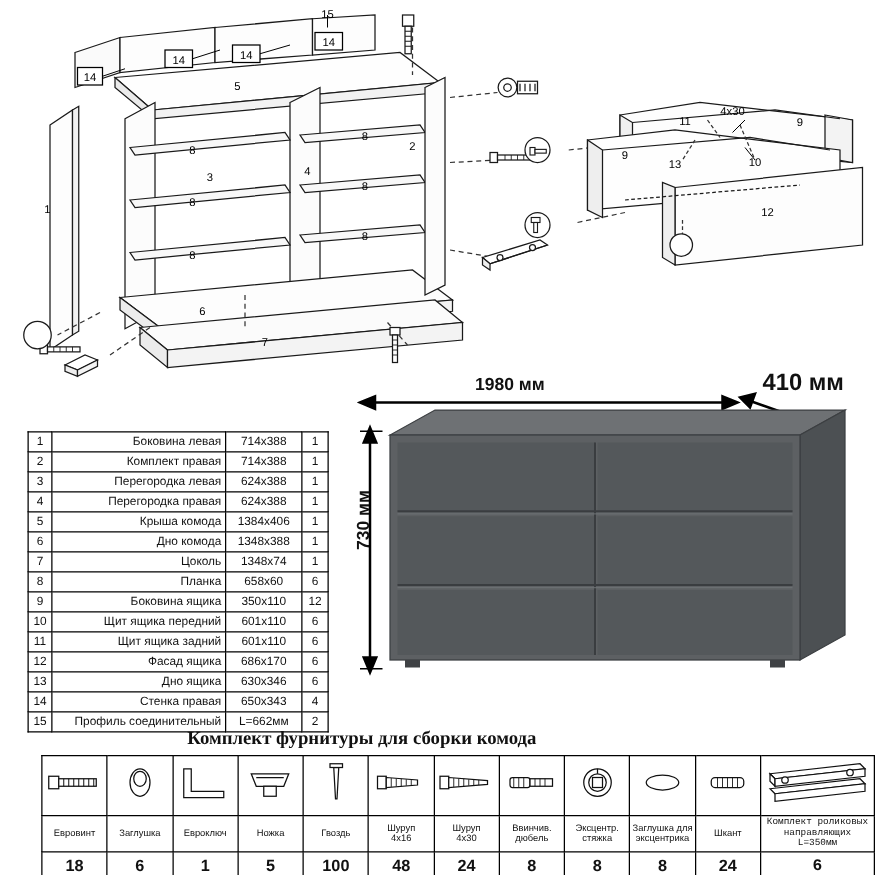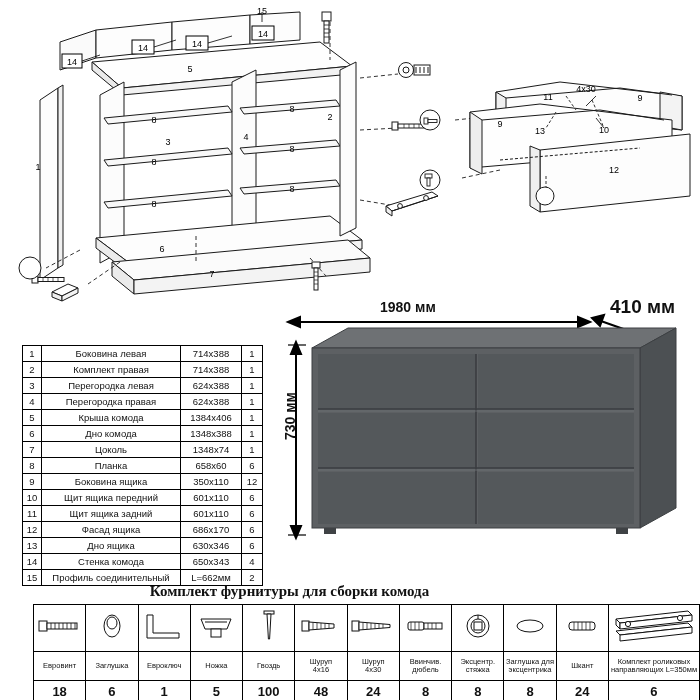--- a/index.html
+++ b/index.html
@@ -25,21 +25,21 @@
     background:#fff;
   }
   .parts-table td{
     border:1px solid #000;
     padding:1px 3px;
     height:13px;
     line-height:12px;
     white-space:nowrap;
   }
   .parts-table td.num{width:12px;text-align:center;}
-  .parts-table td.name{width:132px;text-align:center;}
+  .parts-table td.name{width:132px;text-align:right;}
   .parts-table td.dim{width:54px;text-align:center;}
   .parts-table td.qty{width:14px;text-align:center;}
 
   
   #dresser{position:absolute;left:280px;top:300px;width:410px;height:250px;}
   #dresser svg{display:block;}
 
   
   .kit-title{
     position:absolute;left:0;top:583px;width:579px;
@@ -58,21 +58,21 @@
     text-align:center;
     vertical-align:middle;
   }
   .kit-table td.pic{height:46px;width:54px;padding:0;}
   .kit-table td.lbl{
     height:26px;font-size:7.5px;line-height:8.5px;padding:1px 1px;
   }
   .kit-table td.cnt{
     height:19px;font-size:13px;font-weight:bold;
   }
-  .kit-table td.wide{width:92px;}
+  .kit-table td.wide{width:92px;font-family:Liberation Mono, monospace;}
 
   
   .cnum{font-size:9px;font-family:"Liberation Sans",sans-serif;}
 </style>
 </head>
 <body>
 
 <div class="stage">
 
   <div id="explode">
@@ -361,21 +361,21 @@
           <td class="qty">6</td>
         </tr>
       <tr>
           <td class="num">13</td>
           <td class="name">Дно ящика</td>
           <td class="dim">630х346</td>
           <td class="qty">6</td>
         </tr>
       <tr>
           <td class="num">14</td>
-          <td class="name">Стенка комода</td>
+          <td class="name">Стенка правая</td>
           <td class="dim">650х343</td>
           <td class="qty">4</td>
         </tr>
       <tr>
           <td class="num">15</td>
           <td class="name">Профиль соединительный</td>
           <td class="dim">L=662мм</td>
           <td class="qty">2</td>
         </tr>
     </tbody>

